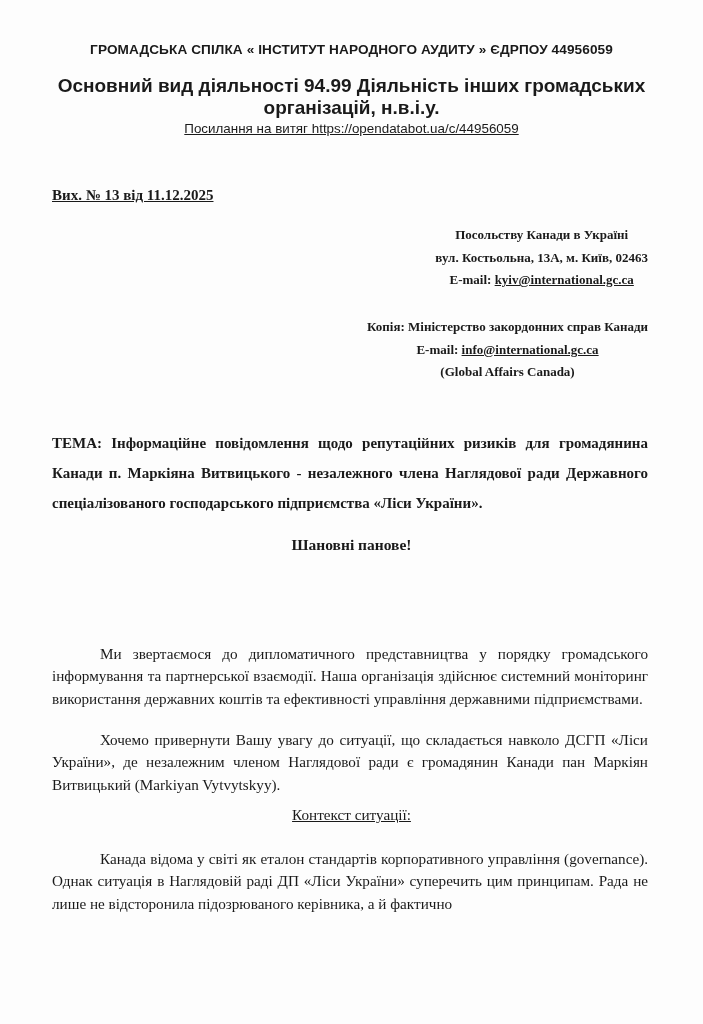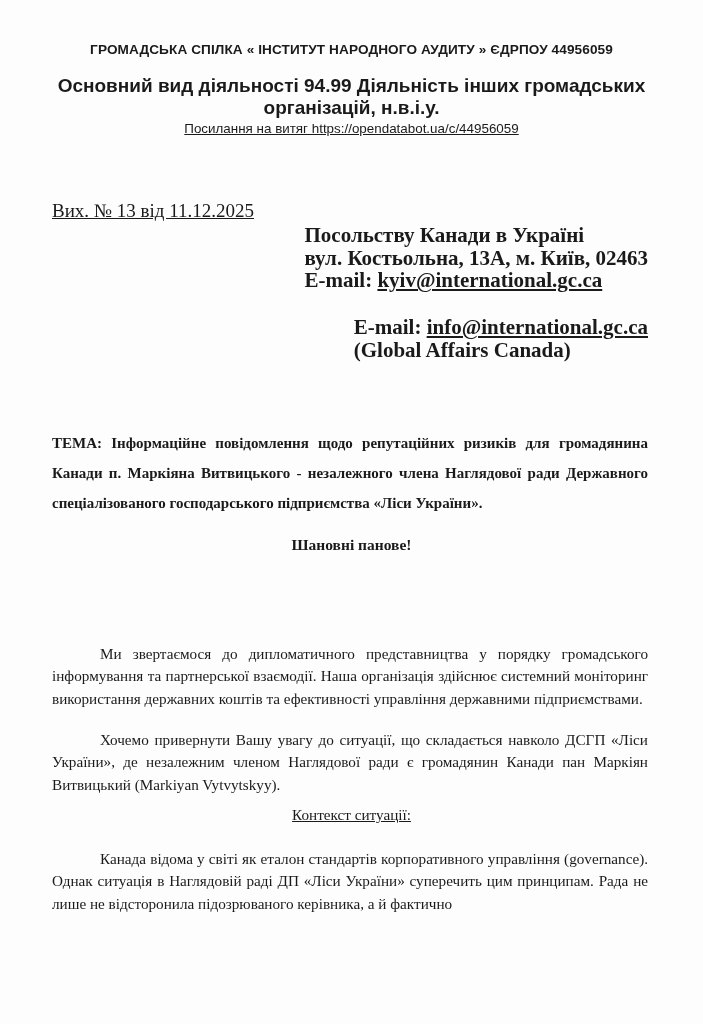--- a/index.html
+++ b/index.html
@@ -9,22 +9,22 @@
       position: relative;
     }
     .page { position: absolute; left: 0; top: 0; width: 703px; height: 910px; }
     .sans { font-family: "Liberation Sans", sans-serif; font-weight: bold; }
     .serif { font-family: "Liberation Serif", serif; }
     .center { position: absolute; left: 0; width: 703px; text-align: center; }
     .hdr1 { top: 42px; font-size: 13.6px; letter-spacing: 0.1px; }
     .hdr2 { top: 75px; font-size: 19px; }
     .hdr3 { top: 121px; font-size: 13.4px; font-weight: normal; }
     .hdr3 span { text-decoration: underline; }
-    .outno { position: absolute; left: 52px; top: 187px; font-size: 19px; font-weight: normal; text-decoration: underline; margin-top: 13px; }
-    .addr { position: absolute; right: 55px; text-align: left; font-size: 21px; font-weight: bold; line-height: 22.5px; }
+    .outno { position: absolute; left: 52px; top: 187px; font-size: 15px; font-weight: bold; text-decoration: underline; }
+    .addr { position: absolute; right: 55px; text-align: center; font-size: 13px; font-weight: bold; line-height: 22.5px; }
     .addr1 { top: 224px; }
     .addr2 { top: 316px; }
     .addr .em { text-decoration: underline; }
     .subject { position: absolute; left: 52px; width: 596px; top: 428px; font-size: 15px; font-weight: bold; line-height: 30px; text-align: justify; }
     .greeting { top: 536px; font-size: 15.5px; font-weight: bold; }
     .body { position: absolute; left: 52px; width: 596px; font-size: 15.2px; line-height: 22.3px; text-align: justify; }
     .body p { margin: 0; text-indent: 48px; }
     .p1 { top: 578px; }
     .p2 { top: 643px; }
     .p3 { top: 729px; }
@@ -42,20 +42,21 @@
 
   <div class="outno serif">Вих. № 13 від 11.12.2025</div>
 
   <div class="addr addr1 serif">
     <div>Посольству Канади в Україні</div>
     <div>вул. Костьольна, 13А, м. Київ, 02463</div>
     <div><span>E-mail: </span><span class="em">kyiv@international.gc.ca</span></div>
   </div>
 
   <div class="addr addr2 serif">
+    <div>Копія: Міністерство закордонних справ Канади</div>
     <div><span>E-mail: </span><span class="em">info@international.gc.ca</span></div>
     <div>(Global Affairs Canada)</div>
   </div>
 
   <div class="subject serif">ТЕМА: Інформаційне повідомлення щодо репутаційних ризиків для громадянина Канади п. Маркіяна Витвицького - незалежного члена Наглядової ради Державного спеціалізованого господарського підприємства «Ліси України».</div>
 
   <div class="center serif greeting">Шановні панове!</div>
 
   <div class="body serif p3">
       <p>Хочемо привернути Вашу увагу до ситуації, що складається навколо ДСГП «Ліси України», де незалежним членом Наглядової ради є громадянин Канади пан Маркіян Витвицький (Markiyan Vytvytskyy).</p>

